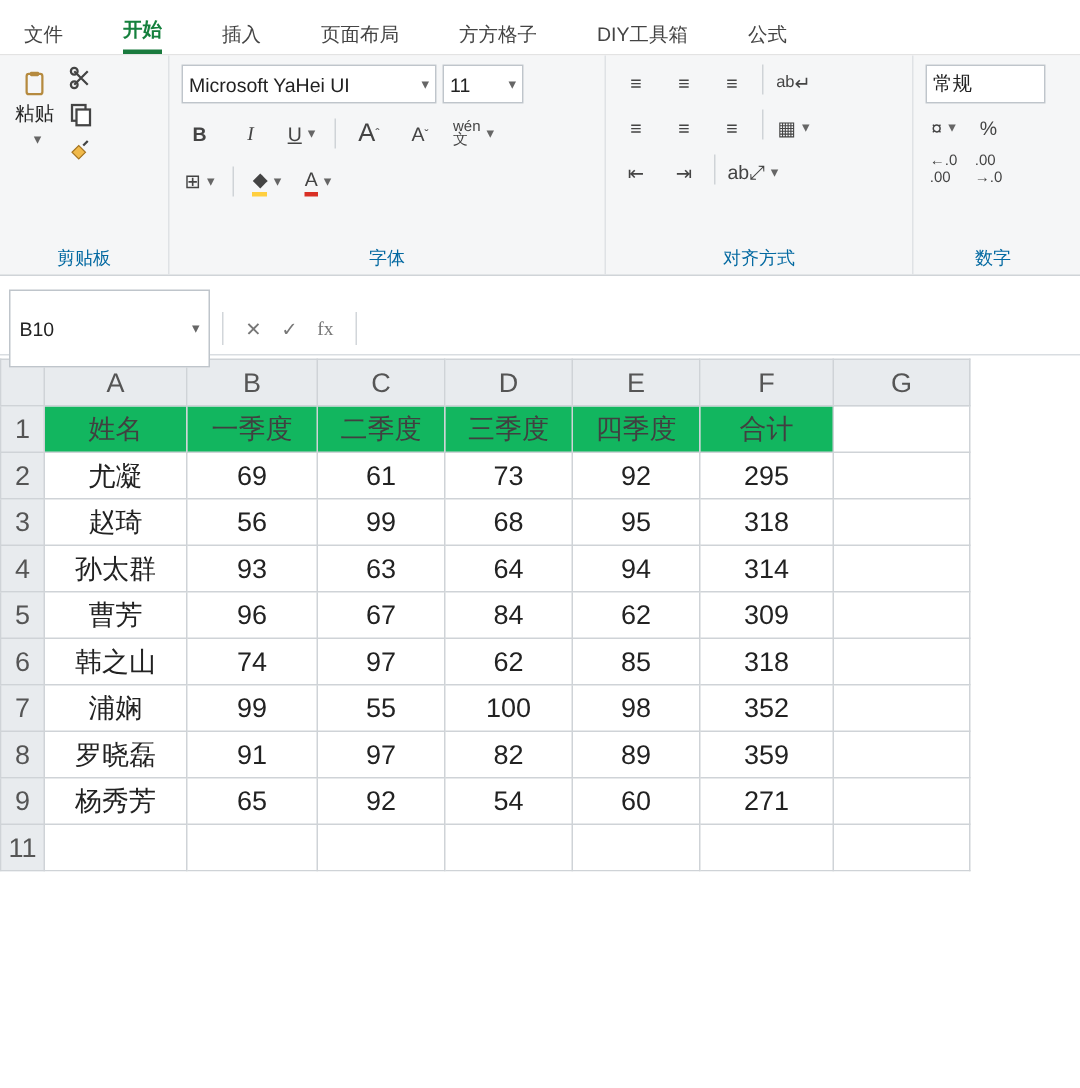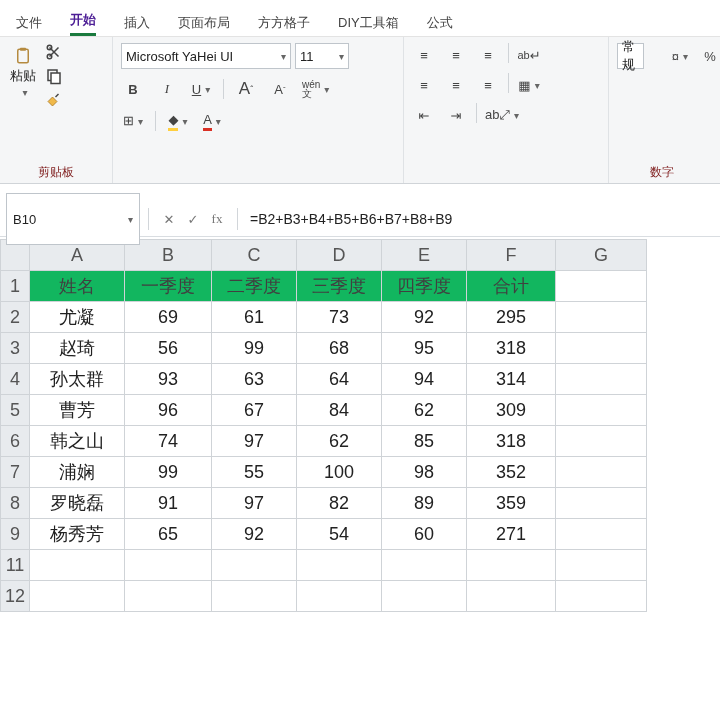--- a/index.html
+++ b/index.html
@@ -1,21 +1,21 @@
 <!DOCTYPE html>
 <html><head>
 <meta charset="utf-8">
 <style>
 html,body{margin:0;padding:0;font-family:"Microsoft YaHei","Segoe UI",sans-serif;font-size:13px;color:#222;background:#fff;width:720px;overflow:hidden}
-.tabs{display:flex;gap:28px;padding:4px 16px 0 16px;align-items:flex-end;border-bottom:1px solid #e3e3e3;height:32px}
+.tabs{display:flex;gap:40px;padding:4px 16px 0 16px;align-items:flex-end;border-bottom:1px solid #e3e3e3;height:32px}
 .tab{color:#444;cursor:pointer;padding-bottom:4px}
-.tab.active{color:#4c1d95;font-weight:600;border-bottom:3px solid #1a7a3e}
+.tab.active{color:#15803d;font-weight:600;border-bottom:3px solid #1a7a3e}
 .ribbon{display:flex;background:#f5f6f7;border-bottom:1px solid #d0d4d8;height:146px}
 .group{display:flex;flex-direction:column;border-right:1px solid #dfe2e5;padding:6px 8px 2px 8px;justify-content:space-between}
-.grouplabel{text-align:center;font-size:12px;color:#7f1d1d;padding-top:2px}
+.grouplabel{text-align:center;font-size:12px;color:#0369a1;padding-top:2px}
 .clip{display:flex;gap:6px}
 .bigbtn{display:flex;flex-direction:column;align-items:center;gap:2px;padding:4px 2px;cursor:pointer}
 .vcol{display:flex;flex-direction:column;gap:6px;justify-content:center}
 .smicon{width:20px;height:18px;display:flex;align-items:center;justify-content:center;cursor:pointer}
 .row{display:flex;align-items:center;gap:4px}
 .sel{border:1px solid #bfc5cb;background:#fff;height:24px;display:flex;align-items:center;padding:0 4px;font-size:13px}
 .fontname{width:160px;justify-content:space-between}
 .fontsize{width:44px;justify-content:space-between}
 .dd{color:#666;font-size:10px;padding-left:4px}
 .iconbtn{min-width:24px;height:24px;display:flex;align-items:center;justify-content:center;cursor:pointer;color:#444}
@@ -130,20 +130,21 @@
         <div class="iconbtn">
             <span class="underline-yellow">◆</span>
             <span class="dd">▾</span>
           </div>
         <div class="iconbtn">
             <span class="underline-red">A</span>
             <span class="dd">▾</span>
           </div>
       </div>
     </div>
+    <div class="grouplabel">字体</div>
   </div>
 
   <div class="group" style="width:188px">
     <div class="alignrows">
       <div class="alignrow">
         <div class="iconbtn">≡</div>
         <div class="iconbtn">≡</div>
         <div class="iconbtn">≡</div>
         <div style="width:1px;height:20px;background:#cfd3d7"></div>
         <div class="iconbtn"><span style="font-size:11px">ab</span>↵</div>
@@ -155,24 +156,25 @@
         <div style="width:1px;height:20px;background:#cfd3d7"></div>
         <div class="iconbtn">▦<span class="dd">▾</span></div>
       </div>
       <div class="alignrow">
         <div class="iconbtn">⇤</div>
         <div class="iconbtn">⇥</div>
         <div style="width:1px;height:20px;background:#cfd3d7"></div>
         <div class="iconbtn">ab⤢<span class="dd">▾</span></div>
       </div>
     </div>
+    <div class="grouplabel">对齐方式</div>
   </div>
 
   <div class="group" style="width:90px;border-right:none">
-    <div style="display:flex;flex-direction:row;gap:24px">
+    <div style="display:flex;flex-direction:column;gap:4px">
       <div class="sel" style="width:70px;justify-content:space-between">
           <span>常规</span>
           <span class="dd"></span>
         </div>
       <div class="row" style="gap:6px">
         <div class="iconbtn">¤<span class="dd">▾</span></div>
         <div class="iconbtn">%</div>
       </div>
       <div class="row" style="gap:6px">
         <div class="iconbtn" style="font-size:10px">←.0<br>.00</div>
@@ -187,21 +189,20 @@
   <div class="namebox">
     <span>B10</span>
     <span class="dd">▾</span>
   </div>
   <div class="fxrow" style="flex:1">
     <div class="sep"></div>
     <div class="fxicon">✕</div>
     <div class="fxicon">✓</div>
     <div class="fxicon" style="font-family:serif">fx</div>
     <div class="sep"></div>
-    <div class="formula">=B2+B3+B4+B5+B6+B7+B8+B9</div>
   </div>
 </div>
 
 <table class="grid">
   <tbody>
       <tr>
     <th class="corner"></th>
     <th class="ch cA">A</th>
     <th class="ch cB">B</th>
     <th class="ch cC">C</th>
@@ -307,24 +308,14 @@
       <tr>
         <th class="rh">11</th>
         <td></td>
         <td></td>
         <td></td>
         <td></td>
         <td></td>
         <td></td>
         <td></td>
       </tr>
-      <tr>
-        <th class="rh">12</th>
-        <td></td>
-        <td></td>
-        <td></td>
-        <td></td>
-        <td></td>
-        <td></td>
-        <td></td>
-      </tr>
     </tbody>
 </table>
 
 </body></html>

